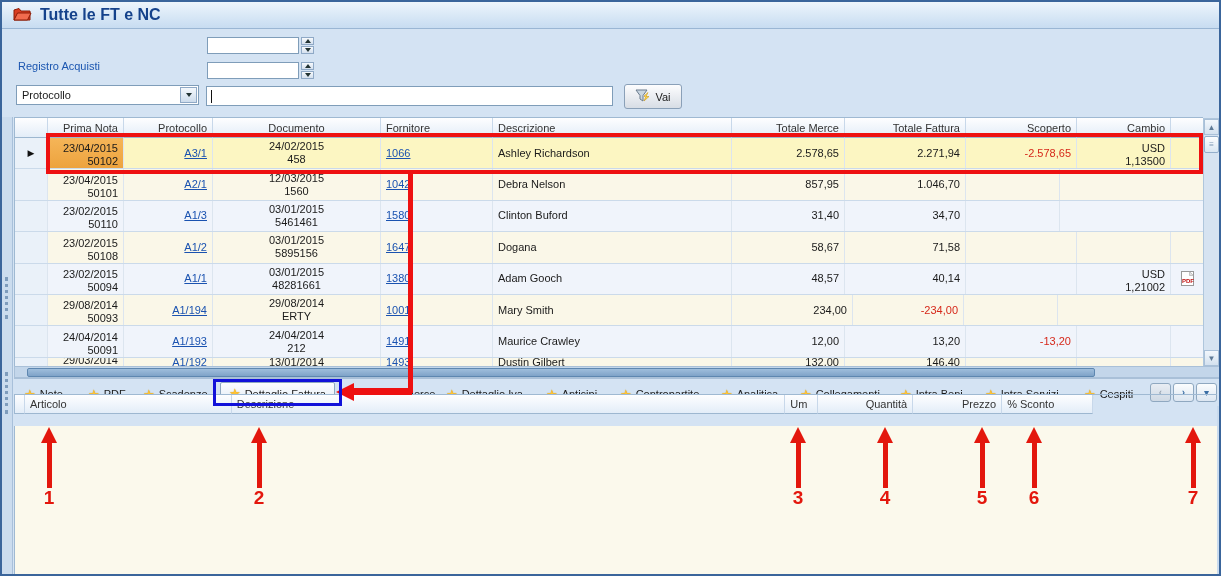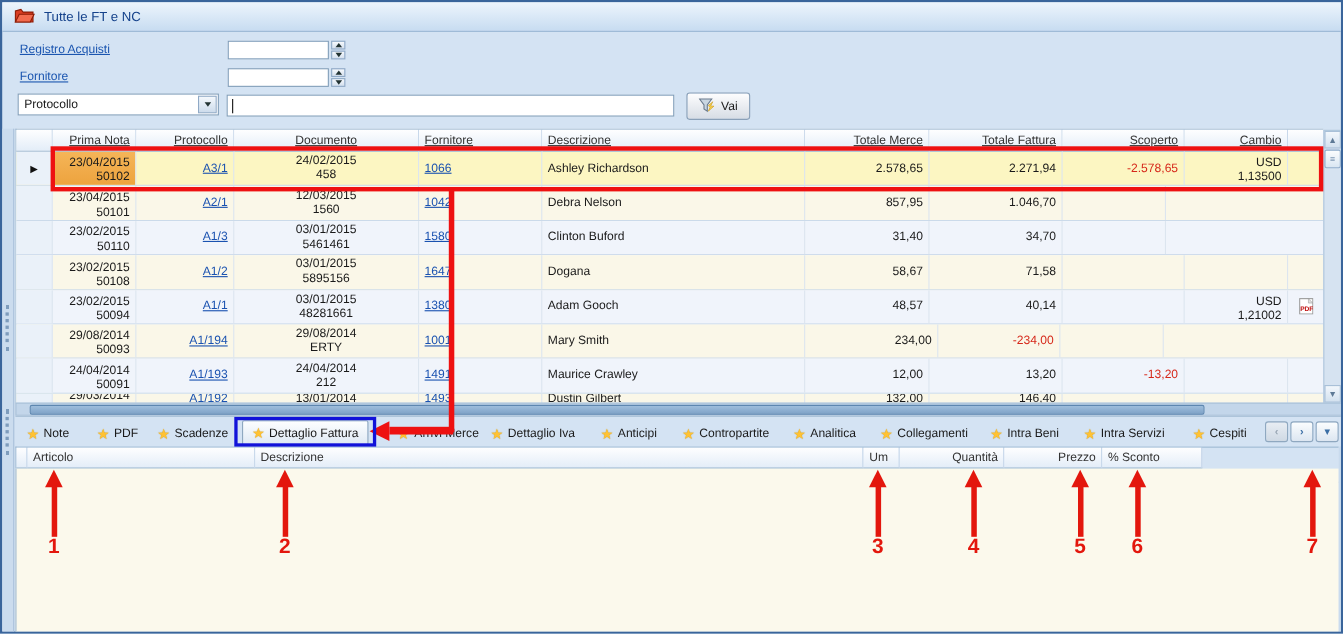--- a/index.html
+++ b/index.html
@@ -4,44 +4,44 @@
 <style>
   * { margin:0; padding:0; box-sizing:border-box; }
   html,body { width:1221px; height:576px; }
   body { font-family:"Liberation Sans","DejaVu Sans",sans-serif; font-size:11px; color:#1a1a1a; }
   #window { position:relative; width:1221px; height:576px; background:#D4E3F3; border:2px solid #3A659B; overflow:hidden; }
 
   
   .titlebar { position:absolute; left:0; top:0; width:100%; height:27px;
     background:linear-gradient(#EDF5FC,#C7DCF1); border-bottom:1px solid #9AB6D4;
     display:flex; align-items:center; padding-left:10px; gap:8px; }
-  .title { font-size:12px; font-weight:normal; color:#15428B; }
+  .title { font-size:16px; font-weight:bold; color:#15428B; }
 
   
   .splitter { position:absolute; left:0; top:115px; width:11px; height:459px; background:#CBDCEE; border-right:1px solid #A8C0DA; }
   .grip { position:absolute; left:3px; width:4px; height:42px; border-left:3px dotted #7E9CBC; }
 
   
-  .lnk-label { position:absolute; color:#1B56B0; text-decoration:underline; cursor:pointer; }
+  .lnk-label { position:absolute; color:#1B56B0; cursor:pointer;margin-top:21px; }
   .spinbox { position:absolute; width:92px; height:17px; background:#fff; border:1px solid #7F9DB9; }
   .spinner { position:absolute; width:13px; height:17px; display:flex; flex-direction:column; justify-content:space-between; }
   .spinbtn { height:8px; background:linear-gradient(#F7FAFD,#D4E0EE); border:1px solid #8FA9C6; display:flex; align-items:center; justify-content:center; }
   .tri-up { width:0; height:0; border-left:3px solid transparent; border-right:3px solid transparent; border-bottom:4px solid #233; }
   .tri-dn { width:0; height:0; border-left:3px solid transparent; border-right:3px solid transparent; border-top:4px solid #233; }
   .combo { position:absolute; left:14px; top:83px; width:183px; height:20px; background:#fff; border:1px solid #7F9DB9; display:flex; align-items:center; }
   .combo-text { flex:1; padding-left:5px; }
   .combo-btn { width:17px; height:16px; margin-right:1px; background:linear-gradient(#F4F8FC,#CDDCEC); border:1px solid #8FA9C6; display:flex; align-items:center; justify-content:center; }
   .search-input { position:absolute; left:204px; top:84px; width:407px; height:20px; background:#fff; border:1px solid #7F9DB9; }
   .caret { position:absolute; left:4px; top:3px; width:1px; height:13px; background:#111; }
   .vai-btn { position:absolute; left:622px; top:82px; width:58px; height:25px; border:1px solid #8AA0B8; border-radius:3px;
     background:linear-gradient(#FDFDFE,#D7DDE5); display:flex; align-items:center; justify-content:center; gap:4px; cursor:pointer; }
 
   
   .grid { position:absolute; left:12px; top:115px; width:1189px; border-left:1px solid #9FB9D2; border-top:1px solid #9FB9D2; background:#fff; }
-  .ghead { display:flex; height:20px;text-decoration:underline; }
+  .ghead { display:flex; height:20px; }
   .ghcell { background:linear-gradient(#FEFEFF,#E3EDF8); border-right:1px solid #C8D8EA; border-bottom:1px solid #9DB7D0;
     color:#333; display:flex; align-items:center; padding:0 5px; overflow:hidden; white-space:nowrap; }
   .irow { display:flex; height:31.4px; border-bottom:1px solid #CBDAEA; }
   .irow.alt-a { background:#FAF7E8; }
   .irow.alt-b { background:#F0F4FB; }
   .irow.selected { background:#FCF6C2; }
   .irow.partial { height:9.4px; overflow:hidden; border-bottom:none; }
   .cell { border-right:1px solid #DCE5EF; display:flex; align-items:center; padding:0 5px; overflow:hidden; white-space:nowrap; line-height:13px; }
   .two { flex-direction:column; justify-content:center; }
   .two.al-r { align-items:flex-end; }
@@ -76,21 +76,21 @@
   .tab:nth-of-type(4){left:206px} .tab:nth-of-type(5){left:347px} .tab:nth-of-type(6){left:432px}
   .tab:nth-of-type(7){left:532px} .tab:nth-of-type(8){left:606px} .tab:nth-of-type(9){left:707px}
   .tab:nth-of-type(10){left:786px} .tab:nth-of-type(11){left:886px} .tab:nth-of-type(12){left:971px}
   .tab:nth-of-type(13){left:1070px}
   .tabnav { position:absolute; left:1136px; top:4px; display:flex; gap:2px; }
   .navbtn { width:21px; height:19px; border:1px solid #8FA8C0; border-radius:3px; background:linear-gradient(#FBFDFE,#DCE6F1);
     display:flex; align-items:center; justify-content:center; color:#3A6EA5; font-size:10px; font-weight:bold; cursor:pointer; }
   .navbtn.dim { color:#99A6B4; background:linear-gradient(#E8EDF3,#CFD9E4); }
 
   
-  .dhead { position:absolute; left:12px; top:404px; width:1203px; height:20px; display:flex; border-top:1px solid #9FB9D2; border-left:1px solid #9FB9D2; }
+  .dhead { position:absolute; left:12px; top:392px; width:1203px; height:20px; display:flex; border-top:1px solid #9FB9D2; border-left:1px solid #9FB9D2; }
   .dhcell { background:linear-gradient(#FEFEFF,#E3EDF8); border-right:1px solid #C8D8EA; border-bottom:1px solid #9DB7D0;
     color:#333; display:flex; align-items:center; padding:0 5px; overflow:hidden; white-space:nowrap; }
   .dhcell:nth-child(1){width:10px; padding:0;} .dhcell:nth-child(2){width:207px;} .dhcell:nth-child(3){width:554px;}
   .dhcell:nth-child(4){width:33px;} .dhcell:nth-child(5){width:95px; justify-content:flex-end;}
   .dhcell:nth-child(6){width:89px; justify-content:flex-end;} .dhcell:nth-child(7){width:91px;}
   .dhcell:nth-child(8){width:124px; justify-content:flex-end;margin-top:31px;}
   .dbody { position:absolute; left:12px; top:424px; width:1203px; height:150px; background:#FBF9EC; border-left:1px solid #9FB9D2; }
   .dstrip { position:absolute; left:1215px; top:404px; width:5px; height:170px; background:#C9DBEE; }
 
   

